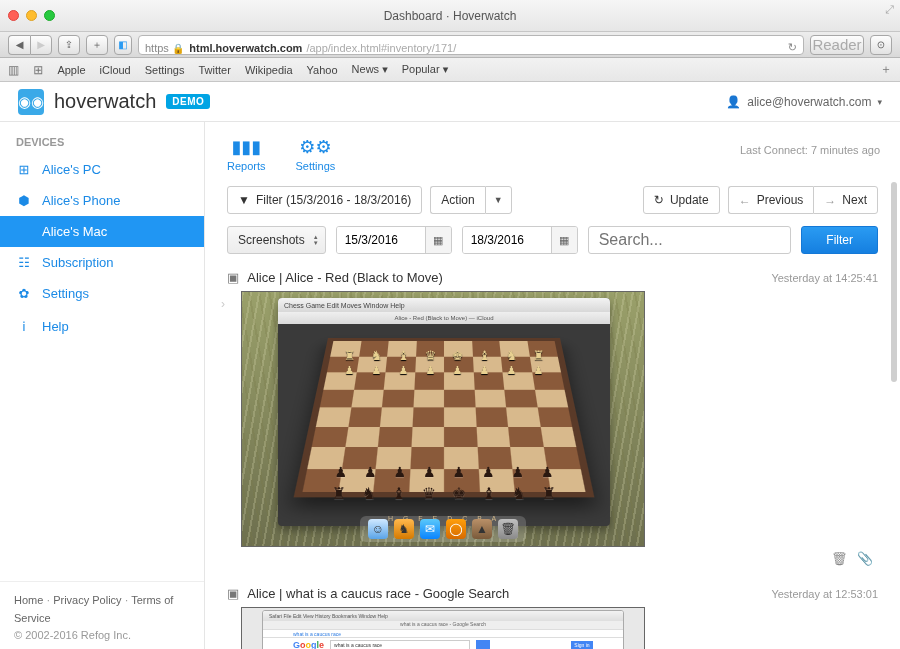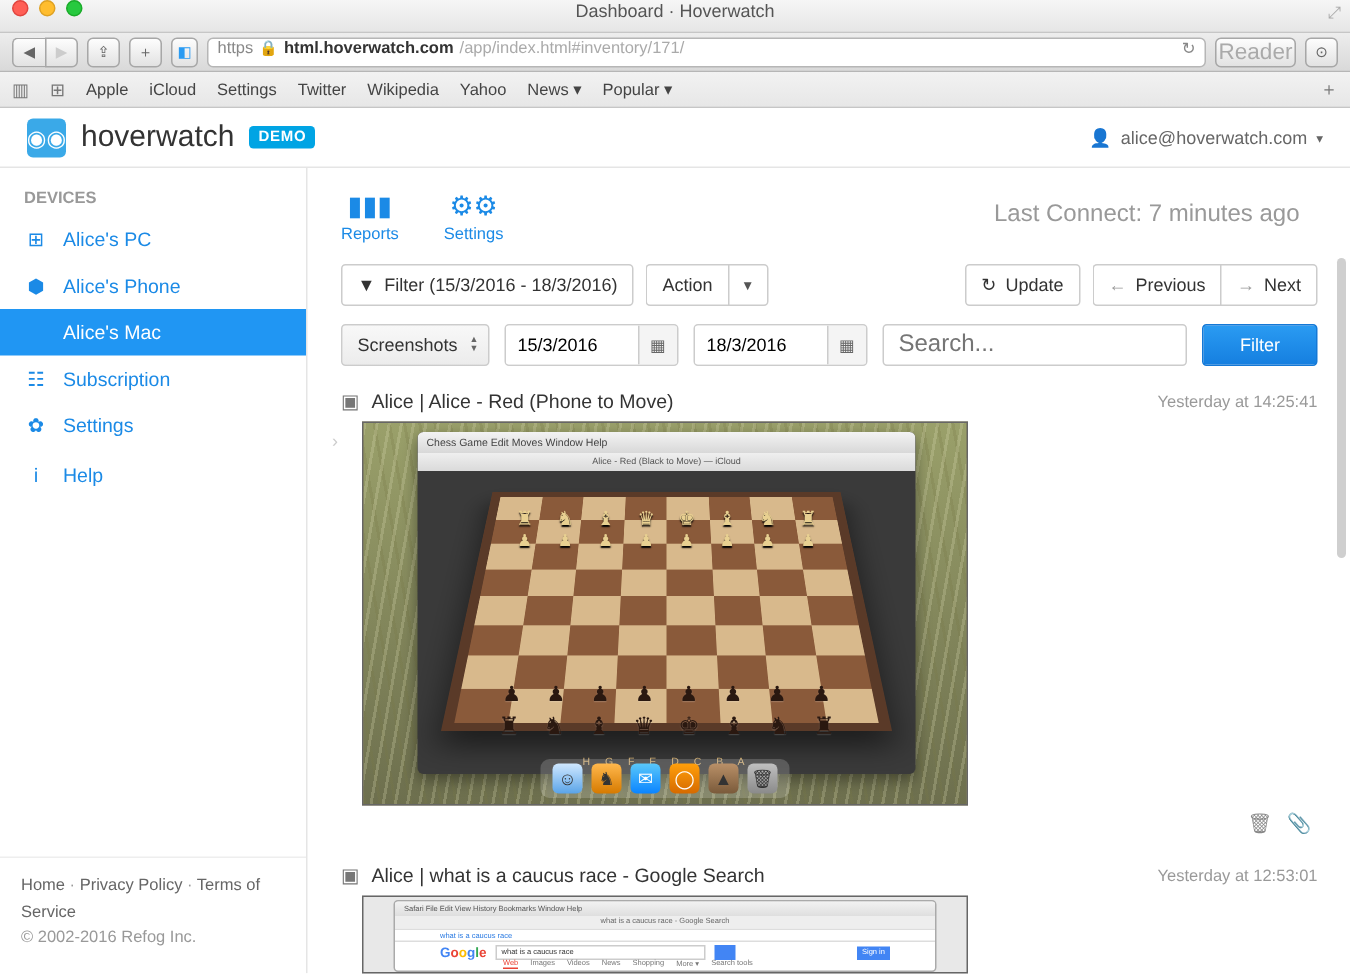--- a/index.html
+++ b/index.html
@@ -1,34 +1,34 @@
 <!DOCTYPE html>
 <html><head>
 <meta charset="utf-8">
 <style>
 * { margin: 0; padding: 0; box-sizing: border-box; }
 body { font-family: -apple-system, "Helvetica Neue", Arial, sans-serif; font-size: 13px; color: #333; background: #fff; width: 900px; height: 649px; overflow: hidden; position: relative; }
 
 
-.mac-titlebar { height: 22px; background: linear-gradient(#f6f6f6,#e6e6e6); border-bottom: 1px solid #c6c6c6; display: flex; position: relative; }
+.mac-titlebar { height: 32px; background: linear-gradient(#f6f6f6,#e6e6e6); border-bottom: 1px solid #c6c6c6; display: flex; align-items: center; position: relative; }
 .mac-dots { display: flex; gap: 7px; margin-left: 8px; }
 .mac-dot { width: 11px; height: 11px; border-radius: 50%; }
 .mac-dot.r{background:#ff5f56;border:1px solid #e0443e}
 .mac-dot.y{background:#ffbd2e;border:1px solid #dea123}
 .mac-dot.g{background:#27c93f;border:1px solid #1aab29}
 .mac-title { position:absolute; left:0; right:0; text-align:center; font-size:12px; color:#555; }
 .mac-expand { position:absolute; right:6px; top:3px; color:#aaa; font-size:11px; }
 
 
 .safari-bar { height: 26px; background: linear-gradient(#ededed,#d9d9d9); border-bottom: 1px solid #b6b6b6; display: flex; align-items: center; padding: 0 8px; gap:6px; }
 .sf-btn { width:22px; height:20px; background:linear-gradient(#fdfdfd,#e2e2e2); border:1px solid #a7a7a7; border-radius:4px; display:flex; align-items:center; justify-content:center; color:#666; font-size:10px; }
 .sf-btn-group{display:flex}
 .sf-btn-group .sf-btn:first-child{border-radius:4px 0 0 4px;border-right:none}
 .sf-btn-group .sf-btn:last-child{border-radius:0 4px 4px 0}
-.url-bar { flex:1; height:20px; background:#fff; border:1px solid #b6b6b6; border-radius:4px; display:flex; align-items:flex-start; padding:0 6px; font-size:11px; color:#888; gap:4px;}
+.url-bar { flex:1; height:20px; background:#fff; border:1px solid #b6b6b6; border-radius:4px; display:flex; align-items:flex-end; padding:0 6px; font-size:11px; color:#888; gap:4px;}
 .url-lock{color:#8a8a8a;font-size:10px}
 .url-domain{color:#333;font-weight:600}
 .reader-pill{width:54px;height:20px;background:linear-gradient(#fdfdfd,#e2e2e2);border:1px solid #a7a7a7;border-radius:4px;display:flex;align-items:center;justify-content:center;font-size:15px;color:#aaa}
 
 
 .bm-bar { height:24px; background:linear-gradient(#f2f2f2,#e7e7e7); border-bottom:1px solid #c6c6c6; display:flex; align-items:center; padding:0 8px; gap:14px; font-size:11px; color:#444;}
 .bm-icon{color:#777;font-size:12px}
 
 
 .app { position:relative; height: calc(649px - 22px - 26px - 24px); display:flex; flex-direction:column; }
@@ -51,21 +51,21 @@
 .side-footer a{color:#666;text-decoration:none}
 
 .content { flex:1; background:#fff; overflow:auto; position:relative; }
 .content-inner{padding:14px 22px 20px; position:relative;}
 .scrollbar-fake{position:absolute;right:3px;top:60px;width:6px;height:200px;background:#cfcfcf;border-radius:3px}
 
 
 .icon-tabs { display:flex; gap:30px; margin-bottom:14px; align-items:flex-start;}
 .icon-tab { display:flex; flex-direction:column; align-items:center; gap:2px; font-size:11px; color:#1b8ae6; cursor:pointer;}
 .icon-tab .glyph{font-size:18px;color:#1b8ae6}
-.last-connect{position:absolute; right:34px; top:22px; font-size:16px; color:#999}
+.last-connect{position:absolute; right:20px; top:22px; font-size:11px; color:#999}
 
 
 .toolbar { display:flex; gap:8px; align-items:center; margin-bottom:12px; flex-wrap:wrap;}
 .btn { background:#fff; border:1px solid #ccc; border-radius:3px; padding:5px 10px; font-size:12px; color:#333; display:inline-flex; align-items:center; gap:6px; cursor:pointer; height:28px;}
 .btn .caret{font-size:9px;color:#555}
 .btn-group{display:flex}
 .btn-group .btn:first-child{border-radius:3px 0 0 3px;border-right:none}
 .btn-group .btn:last-child{border-radius:0 3px 3px 0}
 .toolbar-spacer{flex:1}
 
@@ -300,21 +300,21 @@
               <input value="18/3/2016" style="">
               <div class="cal">▦</div>
             </div>
           <div class="search-box"><input placeholder="Search..." style=""></div>
           <button class="btn-primary">Filter</button>
         </div>
 
         <div class="entry">
           <div class="entry-head">
             <span class="thumb-ico">▣</span>
-            <span>Alice | Alice - Red (Phone to Move)</span>
+            <span>Alice | Alice - Red (Black to Move)</span>
             <span class="entry-time">Yesterday at 14:25:41</span>
           </div>
           <div class="entry-body">
             <span class="chev">›</span>
             <div class="shot shot-1">
               <div class="scene-bg"></div>
                 <div class="scene-grass"></div>
               <div class="chess-win">
                 <div class="cw-menu">Chess   Game   Edit   Moves   Window   Help</div>
                 <div class="cw-title">Alice - Red (Black to Move) — iCloud</div>

